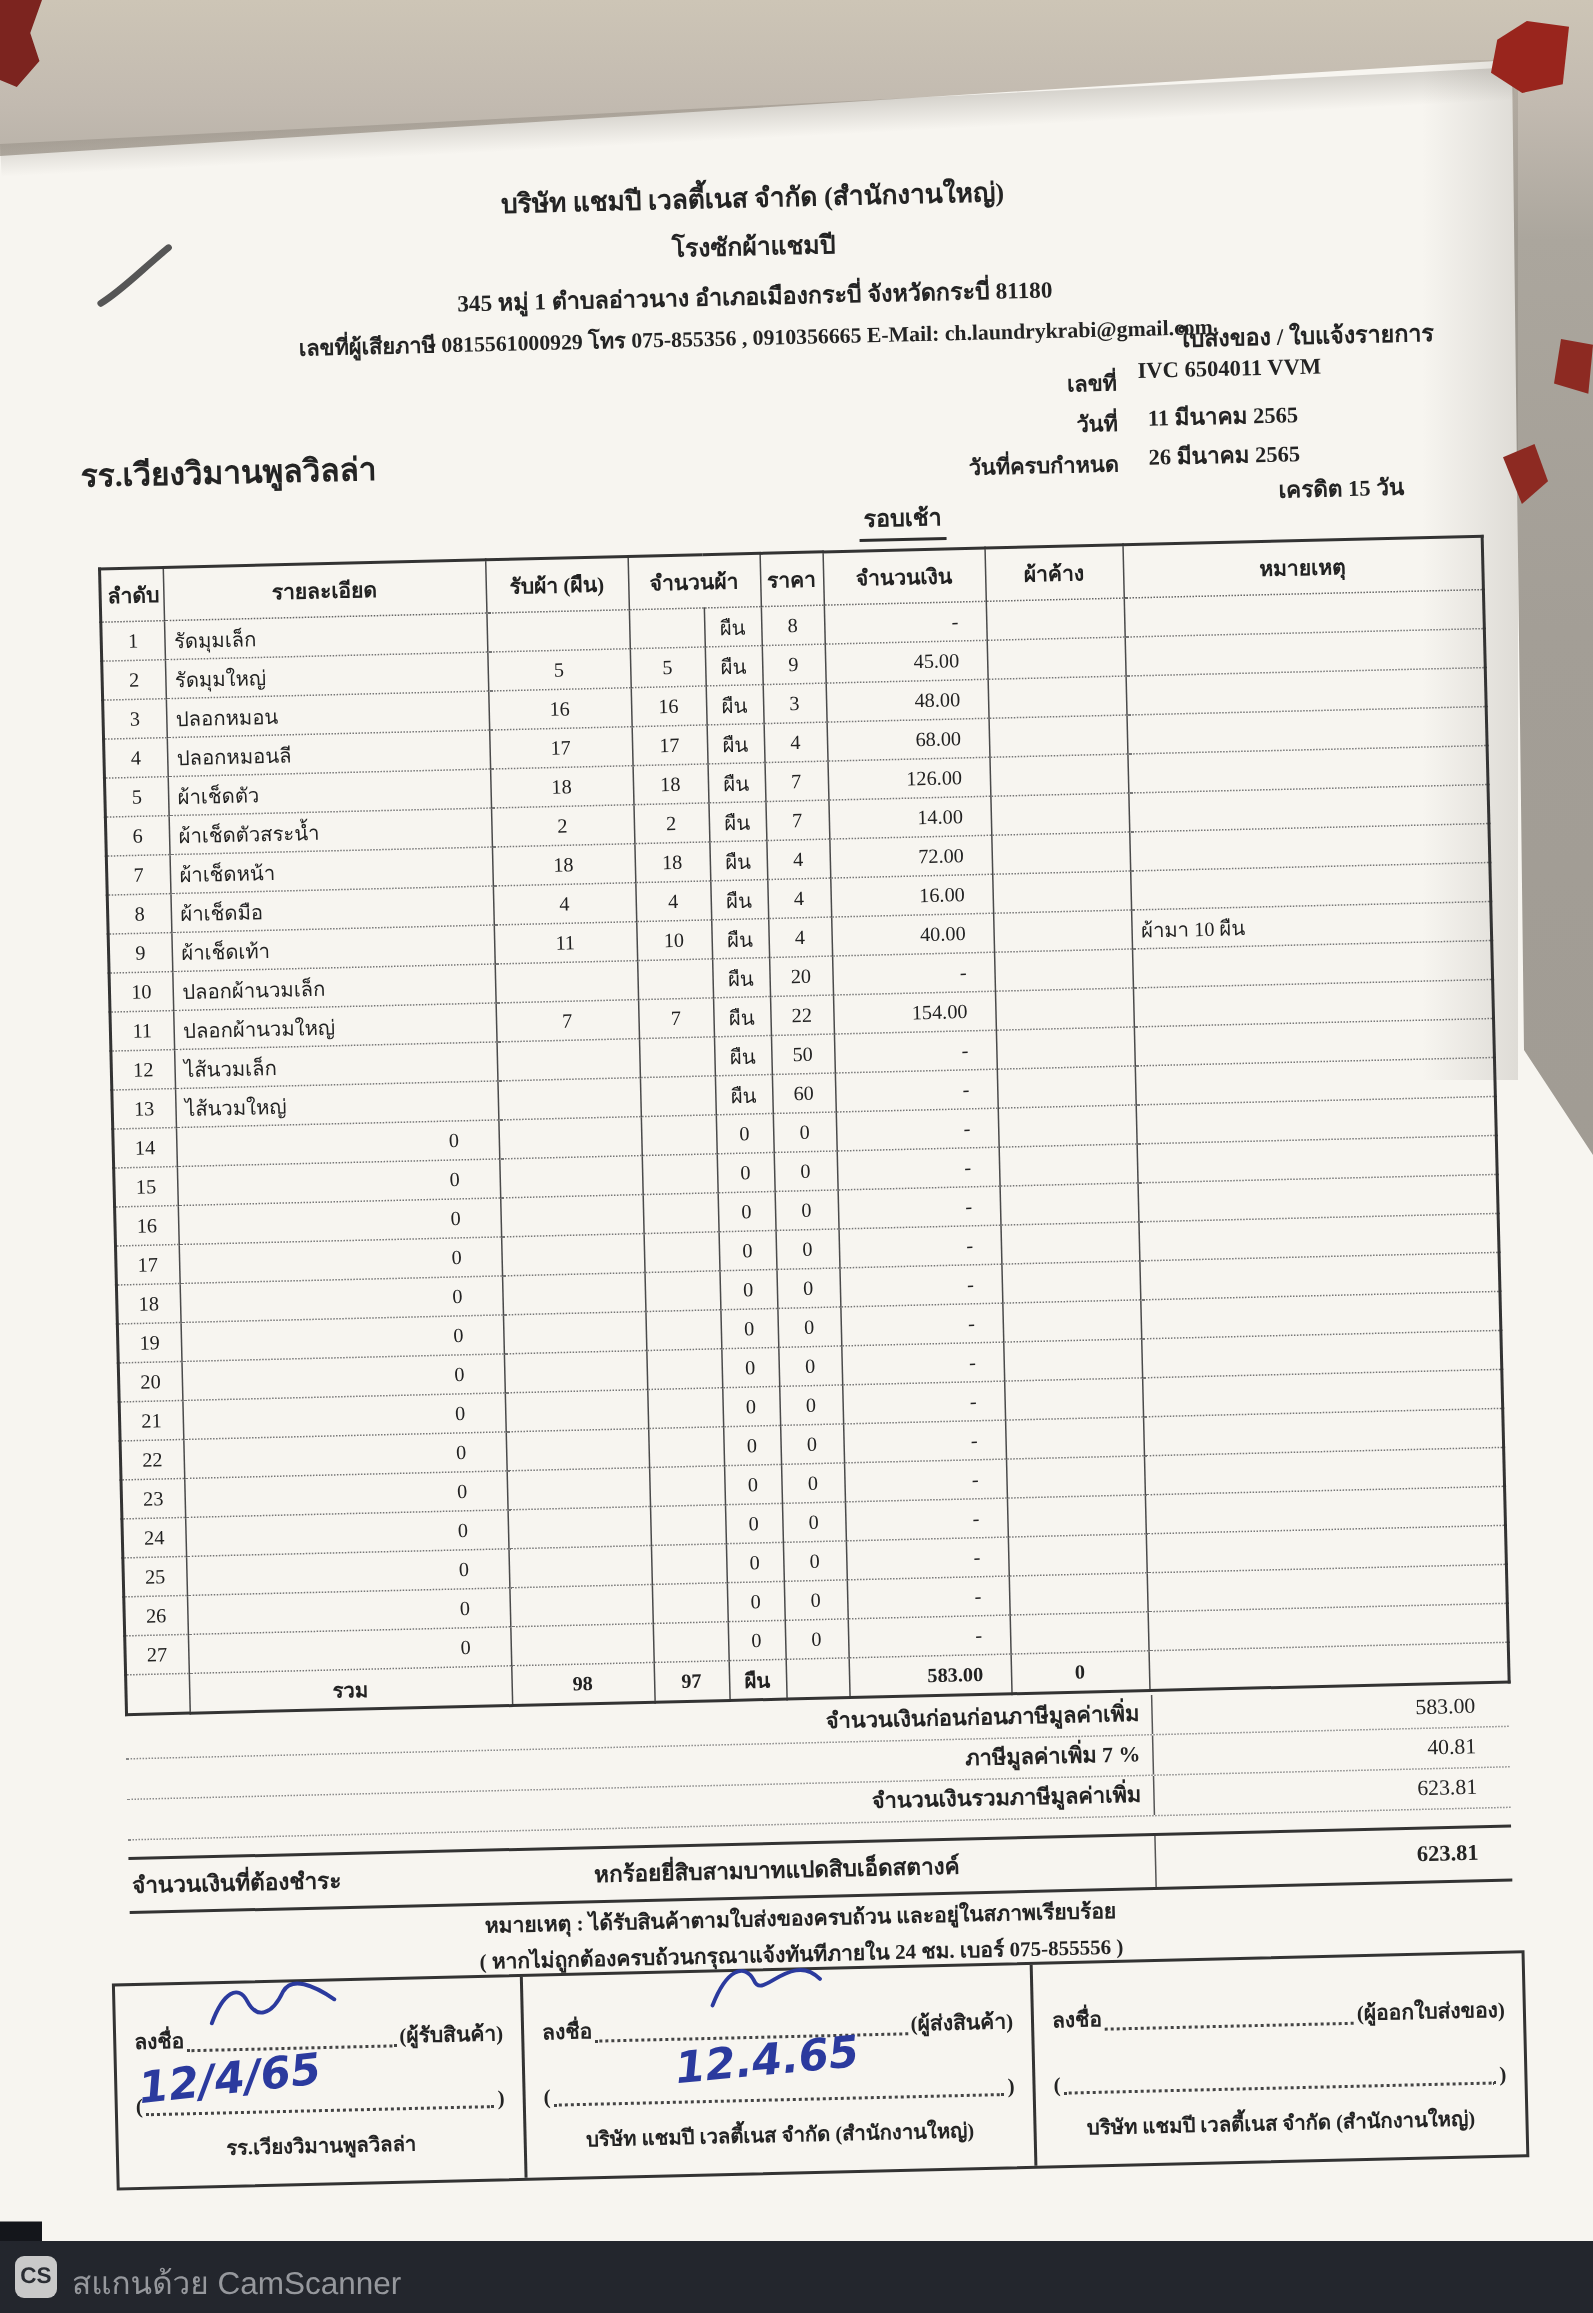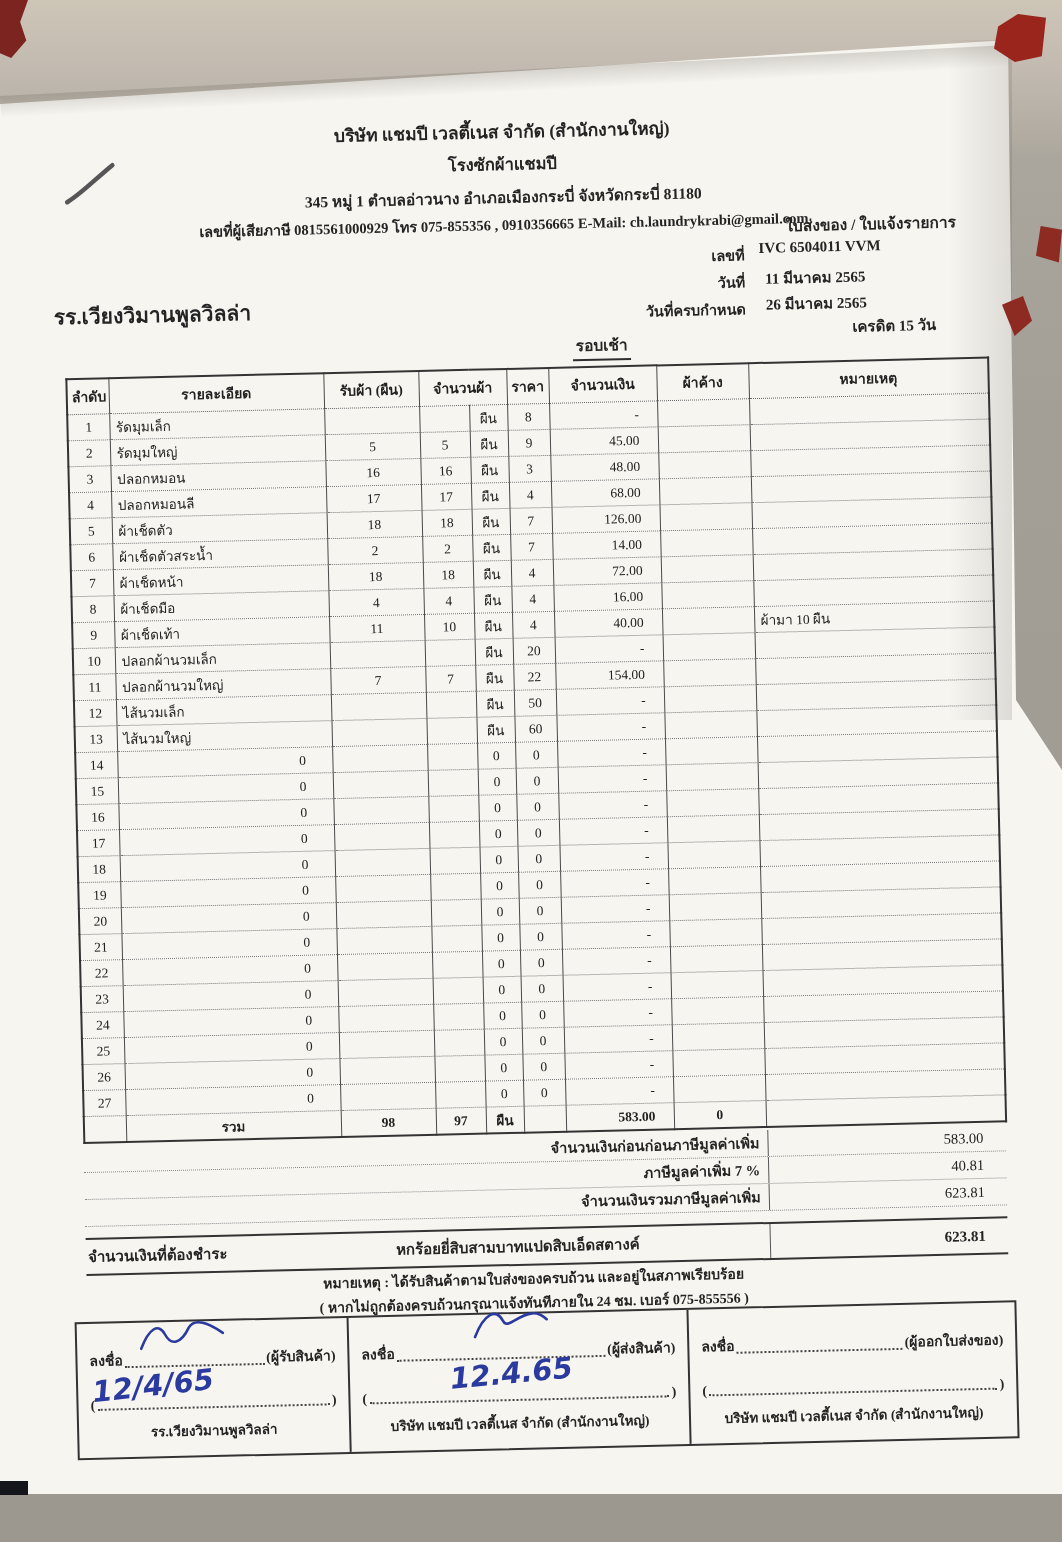--- a/index.html
+++ b/index.html
@@ -529,13 +529,17 @@
         <div class="sig-line2">
           <span>(</span>
           <span class="sig-dots"></span>
           <span>)</span>
         </div>
         <div class="sig-org">บริษัท แชมปี เวลตี้เนส จำกัด (สำนักงานใหญ่)</div>
       </div>
     </div>
   </div>
 
+  <div class="footer-bar">
+    <div class="cs-badge">CS</div>
+    <div class="footer-text">สแกนด้วย CamScanner</div>
+  </div>
 </div>
 
 </body></html>

